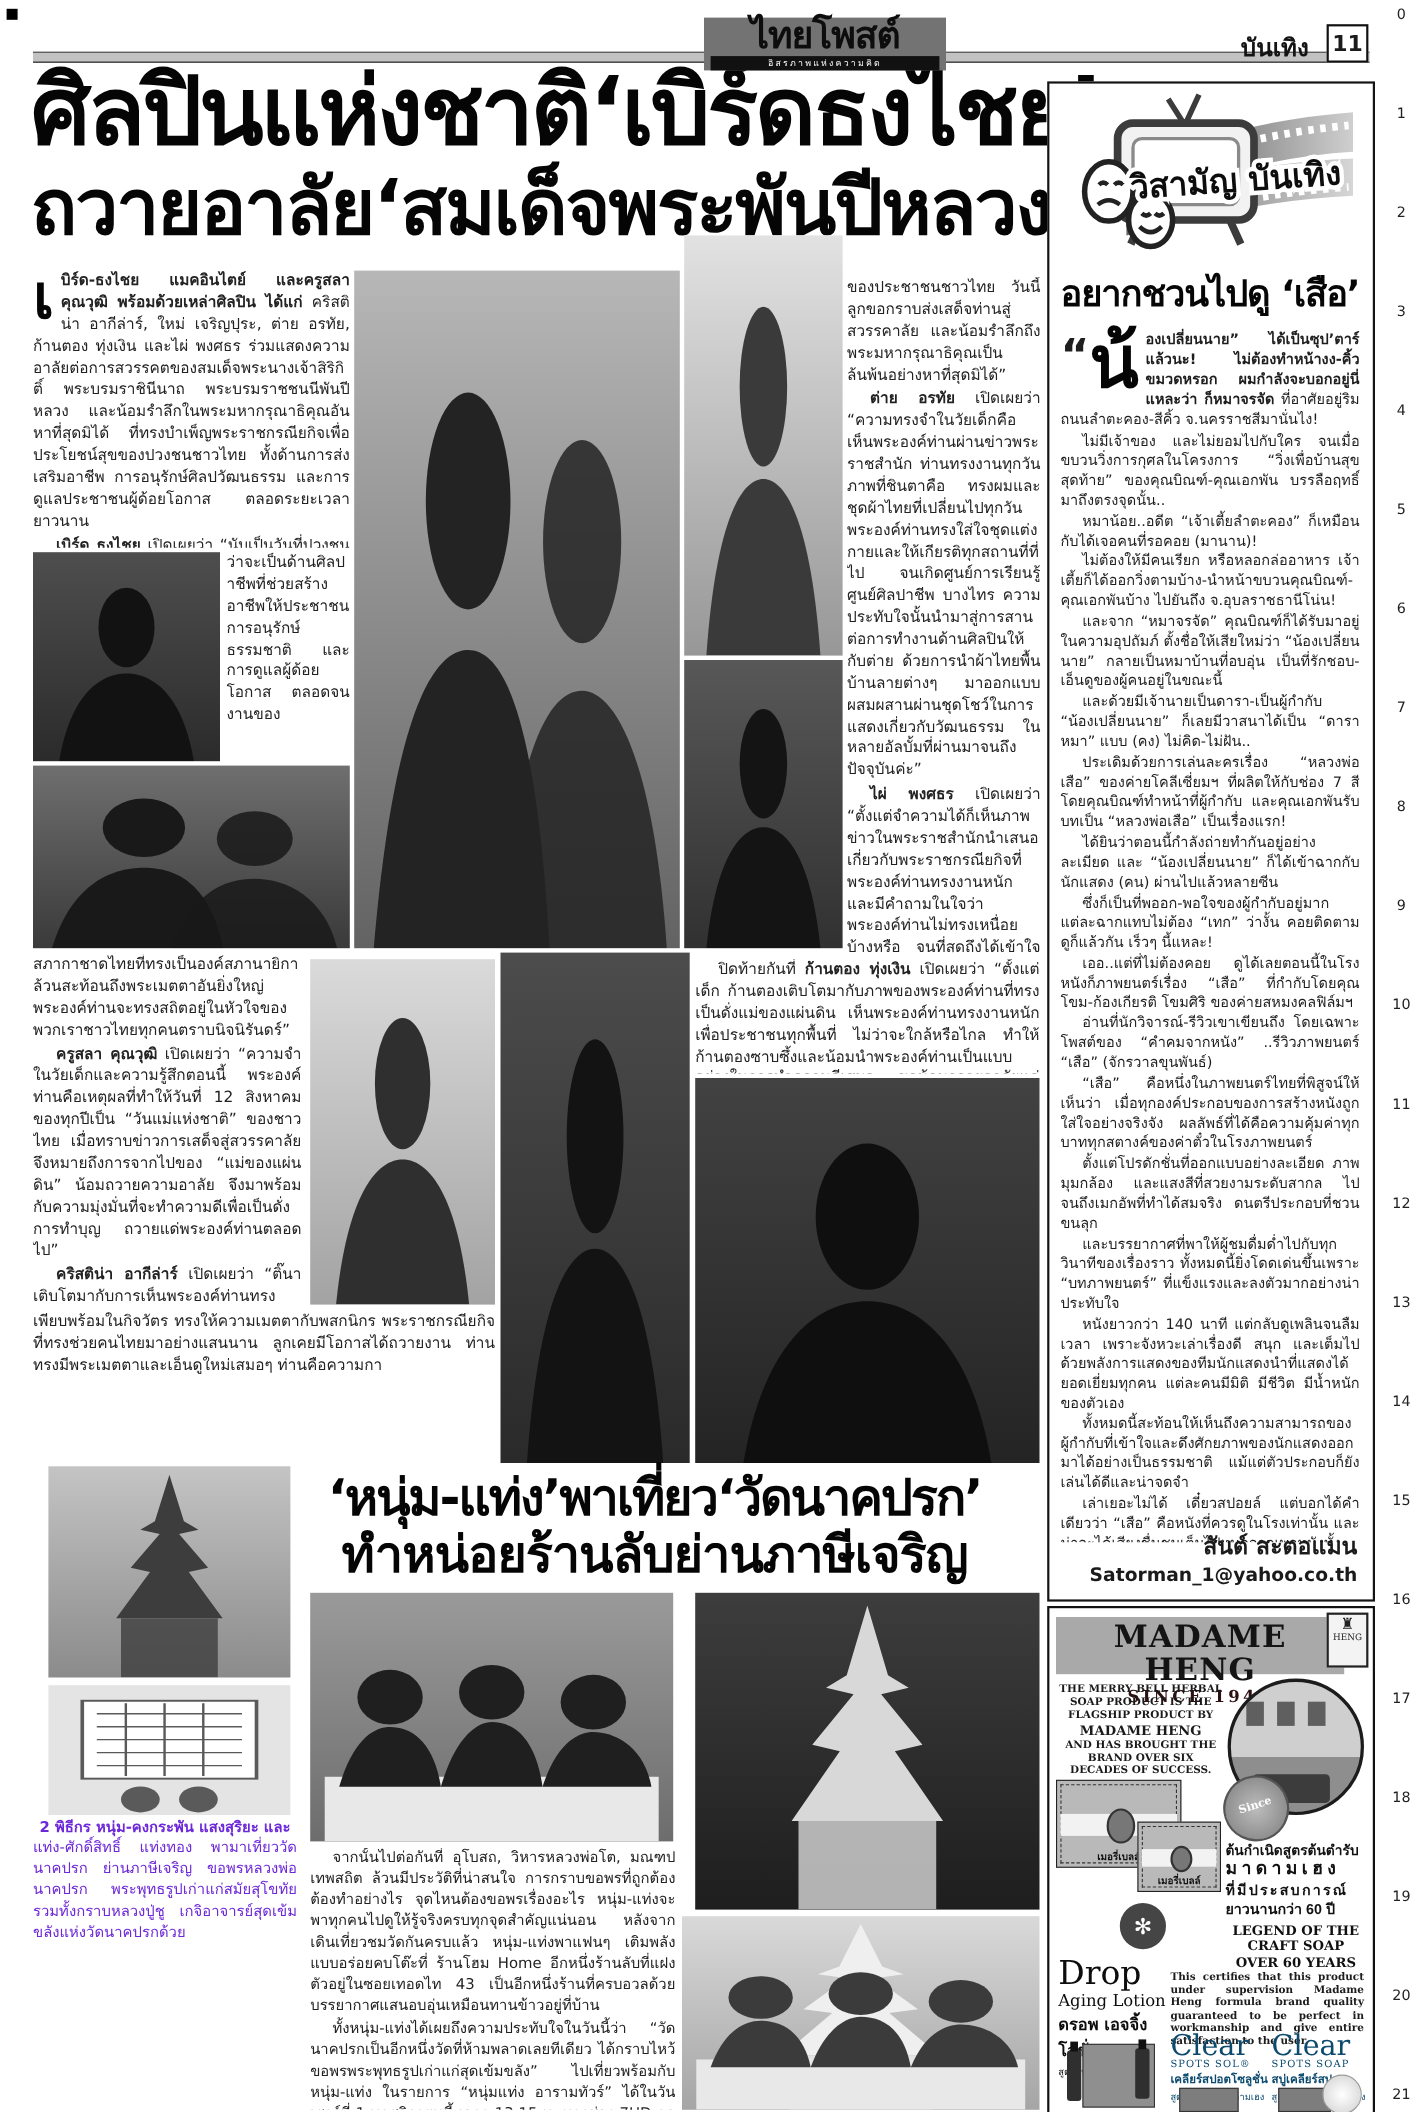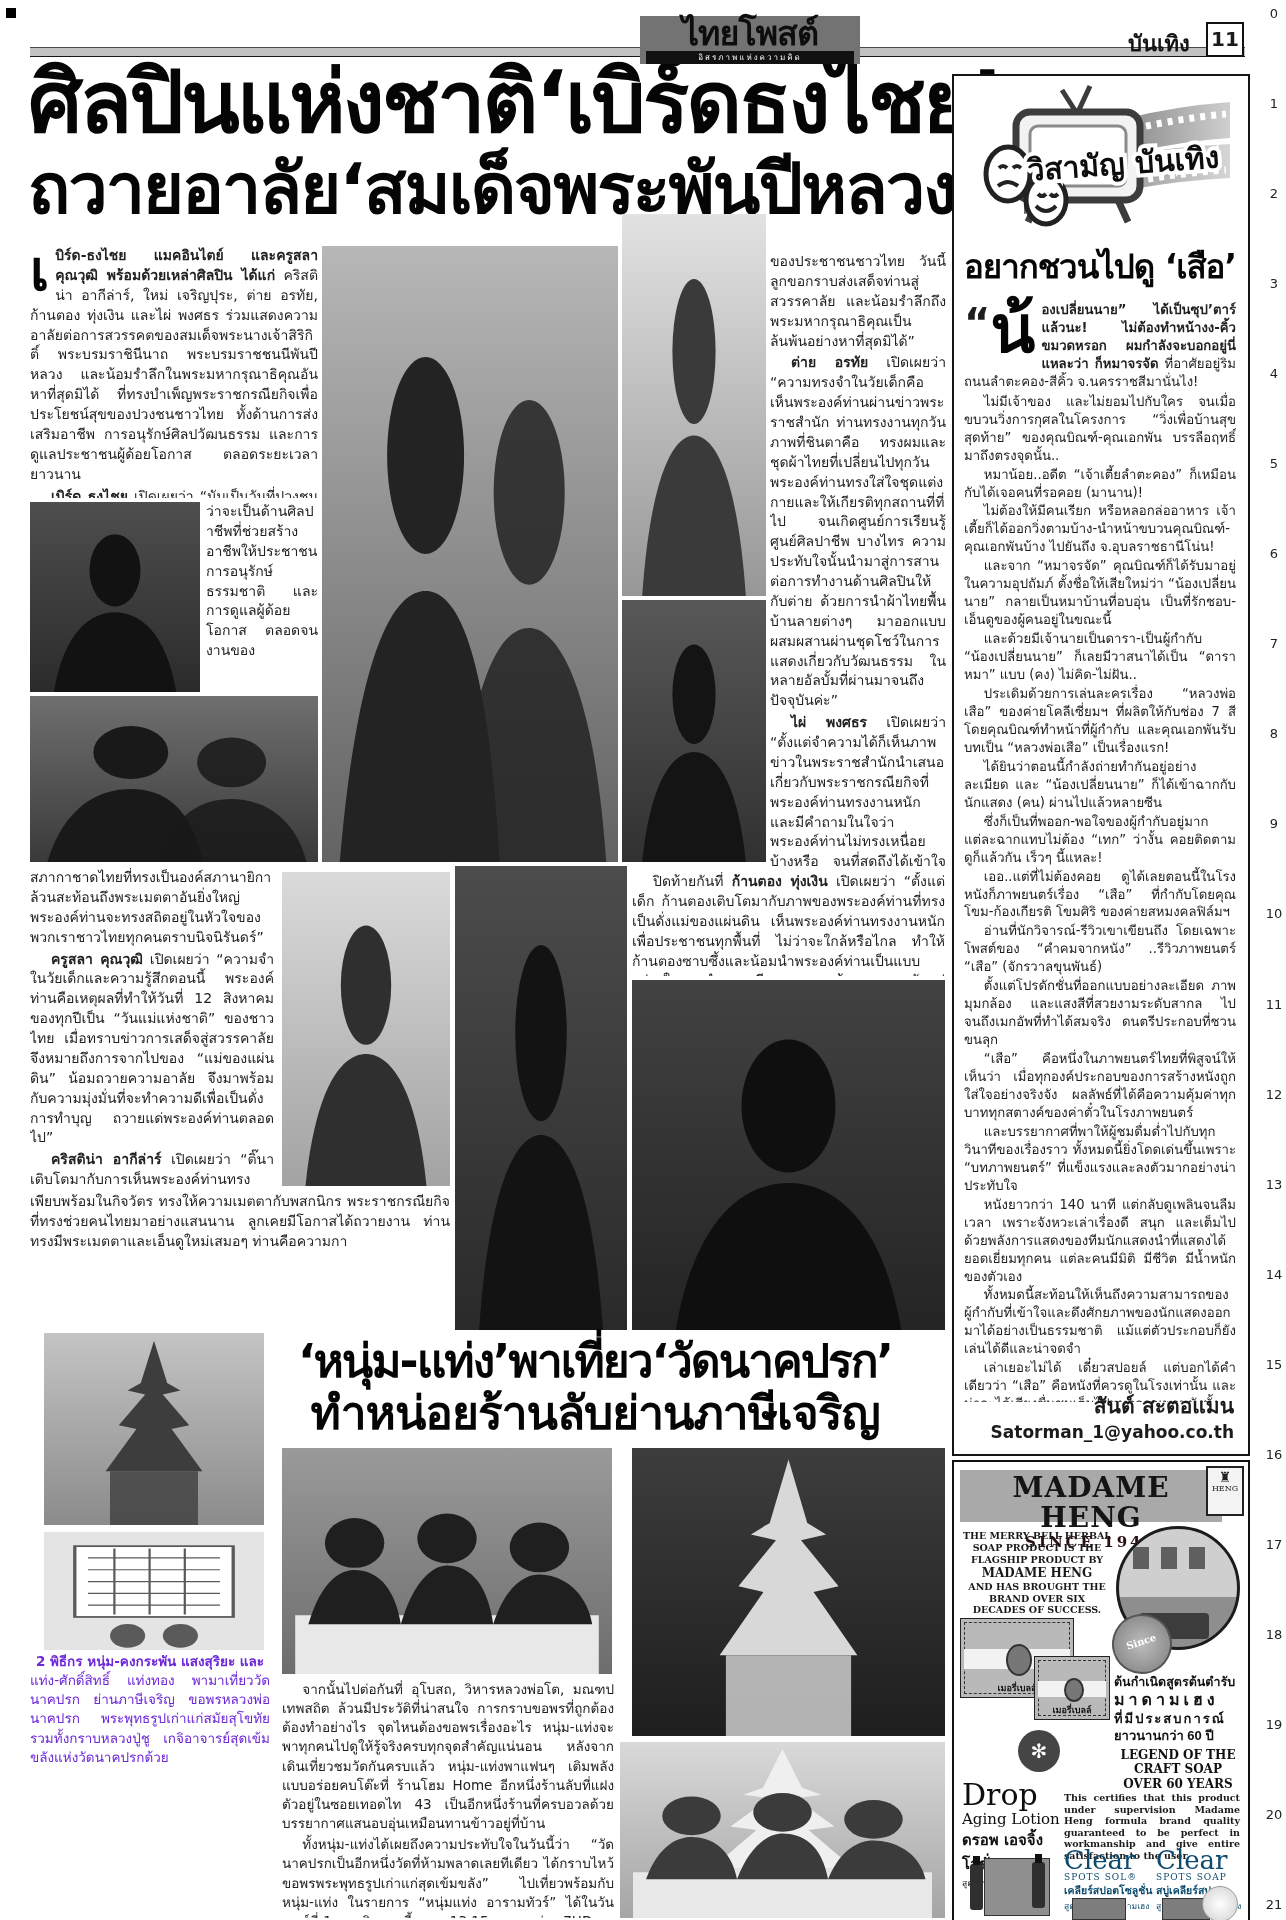--- a/index.html
+++ b/index.html
@@ -318,22 +318,22 @@
             <p class="cpara">ไม่มีเจ้าของ และไม่ยอมไปกับใคร จนเมื่อขบวนวิ่งการกุศลในโครงการ “วิ่งเพื่อบ้านสุขสุดท้าย” ของคุณบิณฑ์-คุณเอกพัน บรรลือฤทธิ์ มาถึงตรงจุดนั้น..</p>
             <p class="cpara">หมาน้อย..อดีต “เจ้าเตี้ยลำตะคอง” ก็เหมือนกับได้เจอคนที่รอคอย (มานาน)!</p>
             <p class="cpara">ไม่ต้องให้มีคนเรียก หรือหลอกล่ออาหาร เจ้าเตี้ยก็ได้ออกวิ่งตามบ้าง-นำหน้าขบวนคุณบิณฑ์-คุณเอกพันบ้าง ไปยันถึง จ.อุบลราชธานีโน่น!</p>
             <p class="cpara">และจาก “หมาจรจัด” คุณบิณฑ์ก็ได้รับมาอยู่ในความอุปถัมภ์ ตั้งชื่อให้เสียใหม่ว่า “น้องเปลี่ยนนาย” กลายเป็นหมาบ้านที่อบอุ่น เป็นที่รักชอบ-เอ็นดูของผู้คนอยู่ในขณะนี้</p>
             <p class="cpara">และด้วยมีเจ้านายเป็นดารา-เป็นผู้กำกับ “น้องเปลี่ยนนาย” ก็เลยมีวาสนาได้เป็น “ดาราหมา” แบบ (คง) ไม่คิด-ไม่ฝัน..</p>
             <p class="cpara">ประเดิมด้วยการเล่นละครเรื่อง “หลวงพ่อเสือ” ของค่ายโคลีเซี่ยมฯ ที่ผลิตให้กับช่อง 7 สี โดยคุณบิณฑ์ทำหน้าที่ผู้กำกับ และคุณเอกพันรับบทเป็น “หลวงพ่อเสือ” เป็นเรื่องแรก!</p>
             <p class="cpara">ได้ยินว่าตอนนี้กำลังถ่ายทำกันอยู่อย่างละเมียด และ “น้องเปลี่ยนนาย” ก็ได้เข้าฉากกับนักแสดง (คน) ผ่านไปแล้วหลายซีน</p>
             <p class="cpara">ซึ่งก็เป็นที่พออก-พอใจของผู้กำกับอยู่มาก แต่ละฉากแทบไม่ต้อง “เทก” ว่างั้น คอยติดตามดูก็แล้วกัน เร็วๆ นี้แหละ!</p>
             <p class="cpara">เออ..แต่ที่ไม่ต้องคอย ดูได้เลยตอนนี้ในโรงหนังก็ภาพยนตร์เรื่อง “เสือ” ที่กำกับโดยคุณโขม-ก้องเกียรติ โขมศิริ ของค่ายสหมงคลฟิล์มฯ</p>
             <p class="cpara">อ่านที่นักวิจารณ์-รีวิวเขาเขียนถึง โดยเฉพาะโพสต์ของ “คำคมจากหนัง” ..รีวิวภาพยนตร์ “เสือ” (จักรวาลขุนพันธ์)</p>
+            <p class="cpara">“เสือ” คือหนึ่งในภาพยนตร์ไทยที่พิสูจน์ให้เห็นว่า เมื่อทุกองค์ประกอบของการสร้างหนังถูกใส่ใจอย่างจริงจัง ผลลัพธ์ที่ได้คือความคุ้มค่าทุกบาททุกสตางค์ของค่าตั๋วในโรงภาพยนตร์</p>
             <p class="cpara">ตั้งแต่โปรดักชั่นที่ออกแบบอย่างละเอียด ภาพ มุมกล้อง และแสงสีที่สวยงามระดับสากล ไปจนถึงเมกอัพที่ทำได้สมจริง ดนตรีประกอบที่ชวนขนลุก</p>
-            <p class="cpara">“เสือ” คือหนึ่งในภาพยนตร์ไทยที่พิสูจน์ให้เห็นว่า เมื่อทุกองค์ประกอบของการสร้างหนังถูกใส่ใจอย่างจริงจัง ผลลัพธ์ที่ได้คือความคุ้มค่าทุกบาททุกสตางค์ของค่าตั๋วในโรงภาพยนตร์</p>
             <p class="cpara">และบรรยากาศที่พาให้ผู้ชมดื่มด่ำไปกับทุกวินาทีของเรื่องราว ทั้งหมดนี้ยิ่งโดดเด่นขึ้นเพราะ “บทภาพยนตร์” ที่แข็งแรงและลงตัวมากอย่างน่าประทับใจ</p>
             <p class="cpara">หนังยาวกว่า 140 นาที แต่กลับดูเพลินจนลืมเวลา เพราะจังหวะเล่าเรื่องดี สนุก และเต็มไปด้วยพลังการแสดงของทีมนักแสดงนำที่แสดงได้ยอดเยี่ยมทุกคน แต่ละคนมีมิติ มีชีวิต มีน้ำหนักของตัวเอง</p>
             <p class="cpara">ทั้งหมดนี้สะท้อนให้เห็นถึงความสามารถของผู้กำกับที่เข้าใจและดึงศักยภาพของนักแสดงออกมาได้อย่างเป็นธรรมชาติ แม้แต่ตัวประกอบก็ยังเล่นได้ดีและน่าจดจำ</p>
             <p class="cpara">เล่าเยอะไม่ได้ เดี๋ยวสปอยล์ แต่บอกได้คำเดียวว่า “เสือ” คือหนังที่ควรดูในโรงเท่านั้น และน่าจะได้เสียงชื่นชมเต็มไปหมดจากเพจหนังทั้งหลายแน่นอน</p>
           </div>
 
       </div>
     </div>
     <div class="signoff">
       <div class="name">สันต์ สะตอแมน</div>

